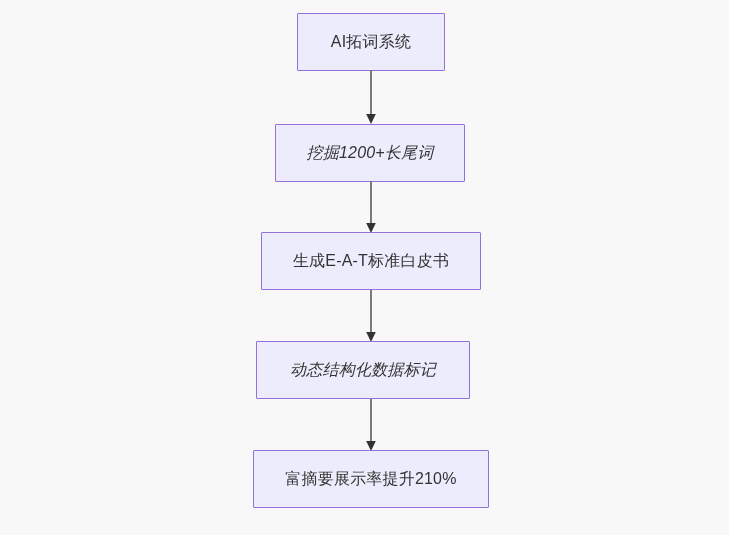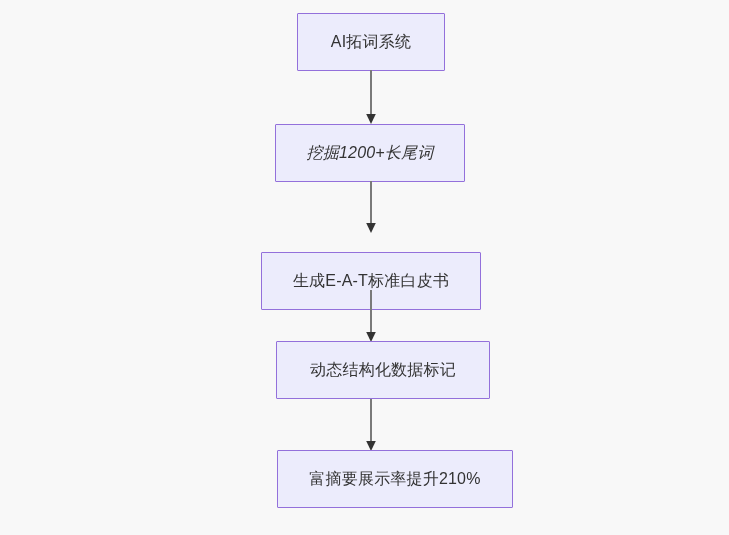--- a/index.html
+++ b/index.html
@@ -64,35 +64,35 @@
 
   <div class="flow-node" style="left:275px; top:124px; width:190px; height:58px;font-style:italic;">
     <span class="flow-node-label">挖掘1200+长尾词</span>
   </div>
 
   <svg class="flow-edge" style="left:360px; top:181px; width:22px; height:53px;" viewBox="0 0 22 53">
     <line class="flow-edge-line" x1="11" y1="0" x2="11" y2="44"></line>
     <polygon class="flow-edge-head" points="11,52 6.2,42 15.8,42"></polygon>
   </svg>
 
-  <div class="flow-node" style="left:261px; top:232px; width:220px; height:58px;margin-top:20px;">
+  <div class="flow-node" style="left:261px; top:232px; width:220px; height:58px;">
     <span class="flow-node-label">生成E-A-T标准白皮书</span>
   </div>
 
   <svg class="flow-edge" style="left:360px; top:290px; width:22px; height:53px;" viewBox="0 0 22 53">
     <line class="flow-edge-line" x1="11" y1="0" x2="11" y2="44"></line>
     <polygon class="flow-edge-head" points="11,52 6.2,42 15.8,42"></polygon>
   </svg>
 
-  <div class="flow-node" style="left:276px; top:341px; width:214px; height:58px;">
+  <div class="flow-node" style="left:256px; top:341px; width:214px; height:58px;font-style:italic;">
     <span class="flow-node-label">动态结构化数据标记</span>
   </div>
 
   <svg class="flow-edge" style="left:360px; top:399px; width:22px; height:53px;" viewBox="0 0 22 53">
     <line class="flow-edge-line" x1="11" y1="0" x2="11" y2="44"></line>
     <polygon class="flow-edge-head" points="11,52 6.2,42 15.8,42"></polygon>
   </svg>
 
-  <div class="flow-node" style="left:253px; top:450px; width:236px; height:58px;margin-left:24px;">
+  <div class="flow-node" style="left:253px; top:450px; width:236px; height:58px;">
     <span class="flow-node-label">富摘要展示率提升210%</span>
   </div>
 
 </div>
 
 </body></html>

